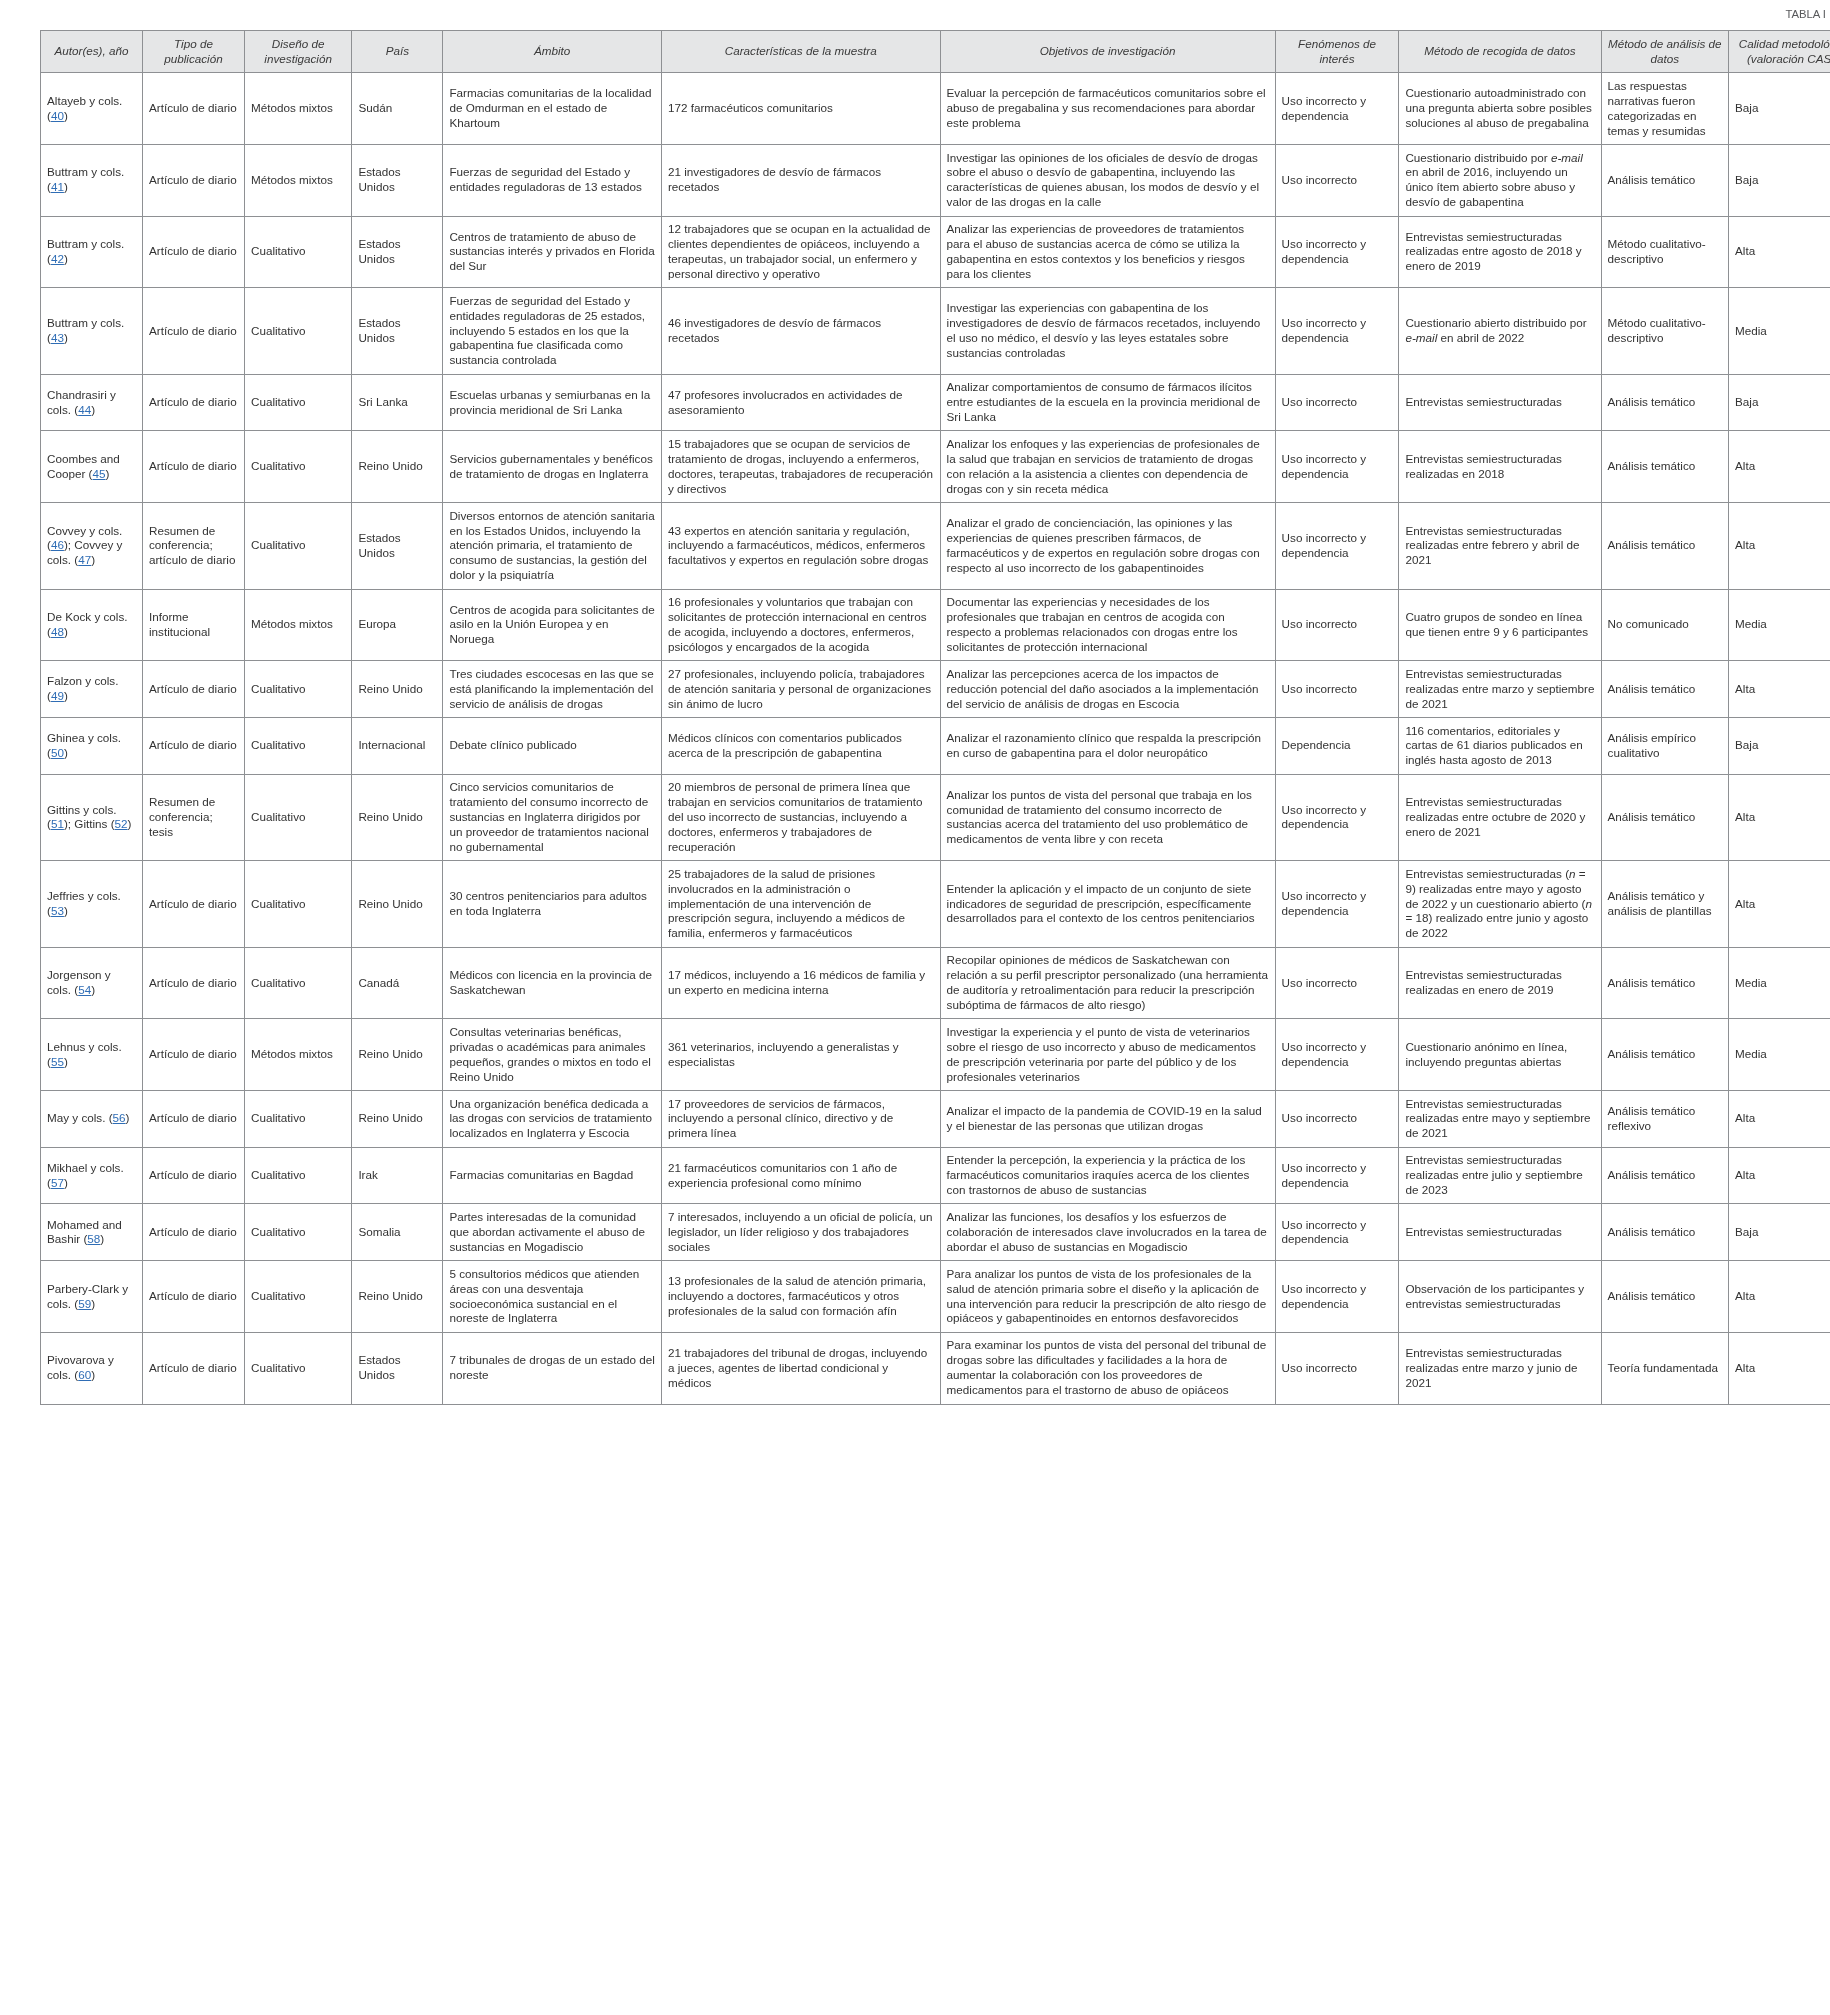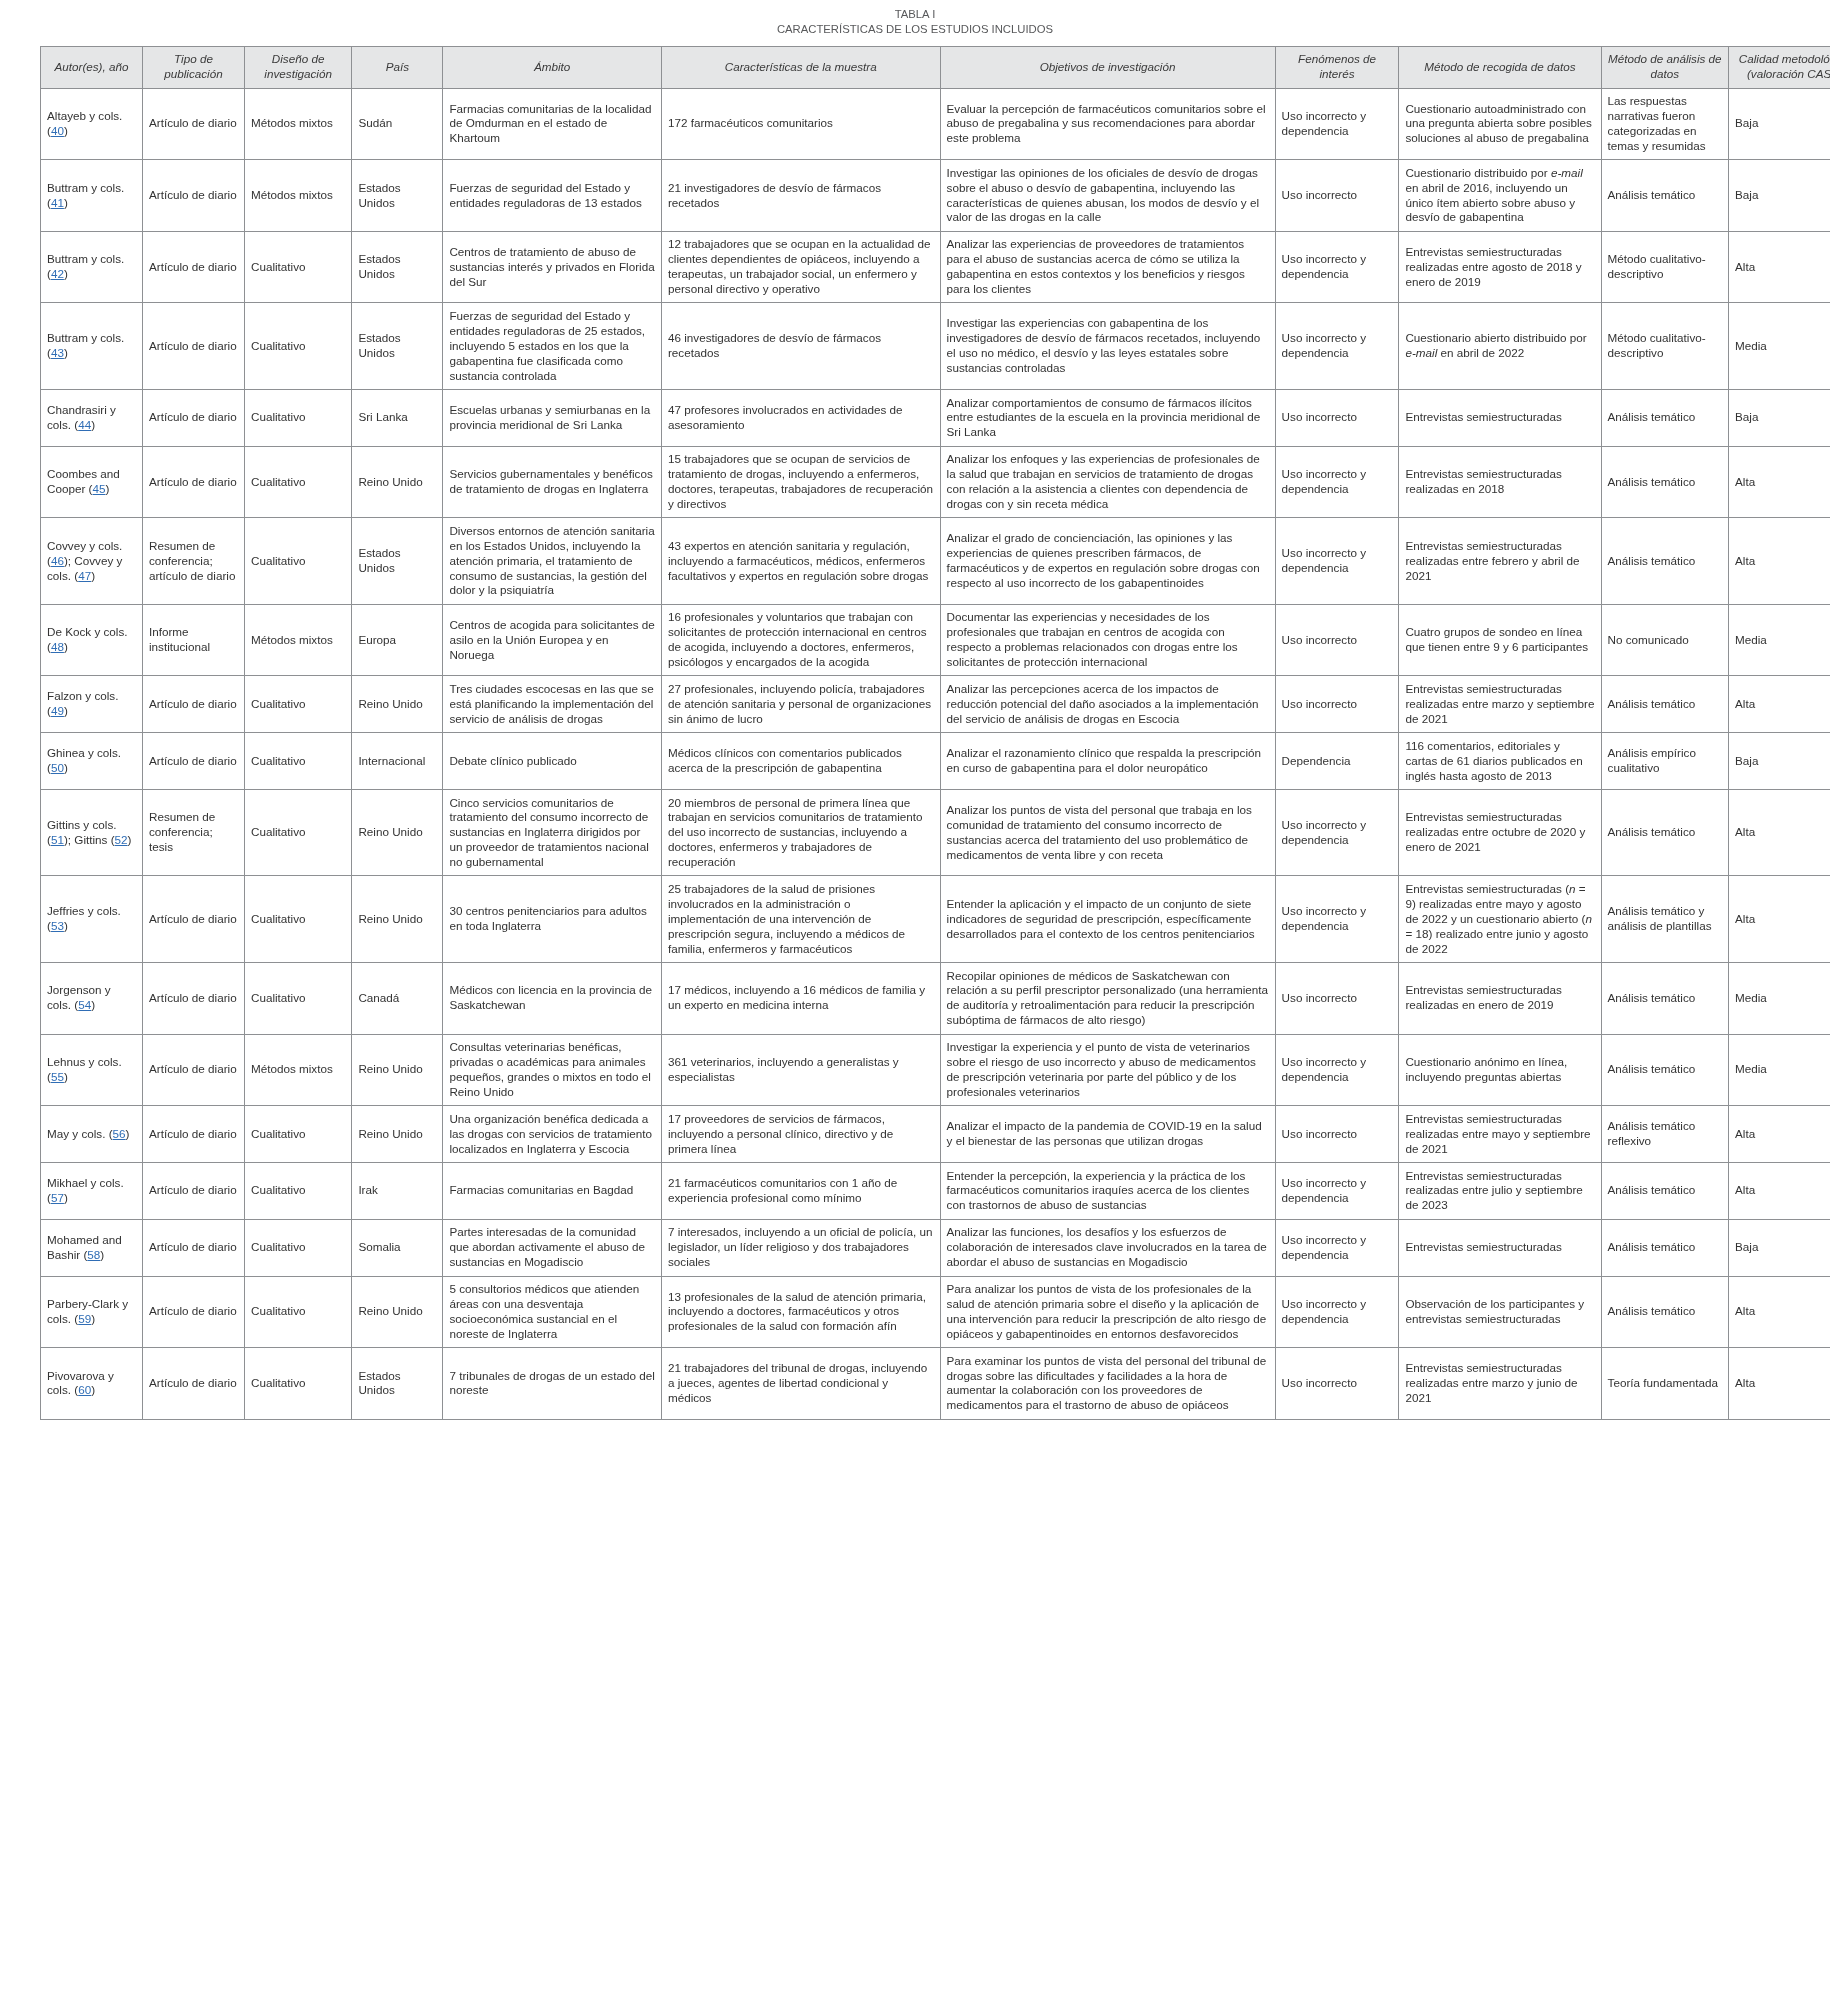--- a/index.html
+++ b/index.html
@@ -4,21 +4,21 @@
 <style>
   * { box-sizing: border-box; }
   html, body { background: #ffffff; }
   body {
     margin: 0;
     padding: 5.6px 4px 10.5px 4px;
     font-family: "Liberation Sans", "DejaVu Sans", sans-serif;
     color: #333333;
   }
   .table-title {
-    text-align: center;
+    text-align: right;
     color: #58595b;
     font-size: 11.3px;
     line-height: 1.35;
     margin: 1.6px 0 8px 0;
   }
   .table-title .line { display: block; }
   table {
     width: 100%;
     border-collapse: collapse;
     table-layout: fixed;
@@ -47,21 +47,20 @@
     color: #2f6db5;
     text-decoration: underline;
     cursor: pointer;
   }
 </style>
 </head>
 <body>
 
 <div class="table-title">
   <span class="line">TABLA I</span>
-  <span class="line">CARACTERÍSTICAS DE LOS ESTUDIOS INCLUIDOS</span>
 </div>
 
 <table>
   <colgroup>
     <col style="width:5.6%">
       <col style="width:5.6%">
       <col style="width:5.9%">
       <col style="width:5.0%">
     <col style="width:12.0%">
       <col style="width:15.3%">

